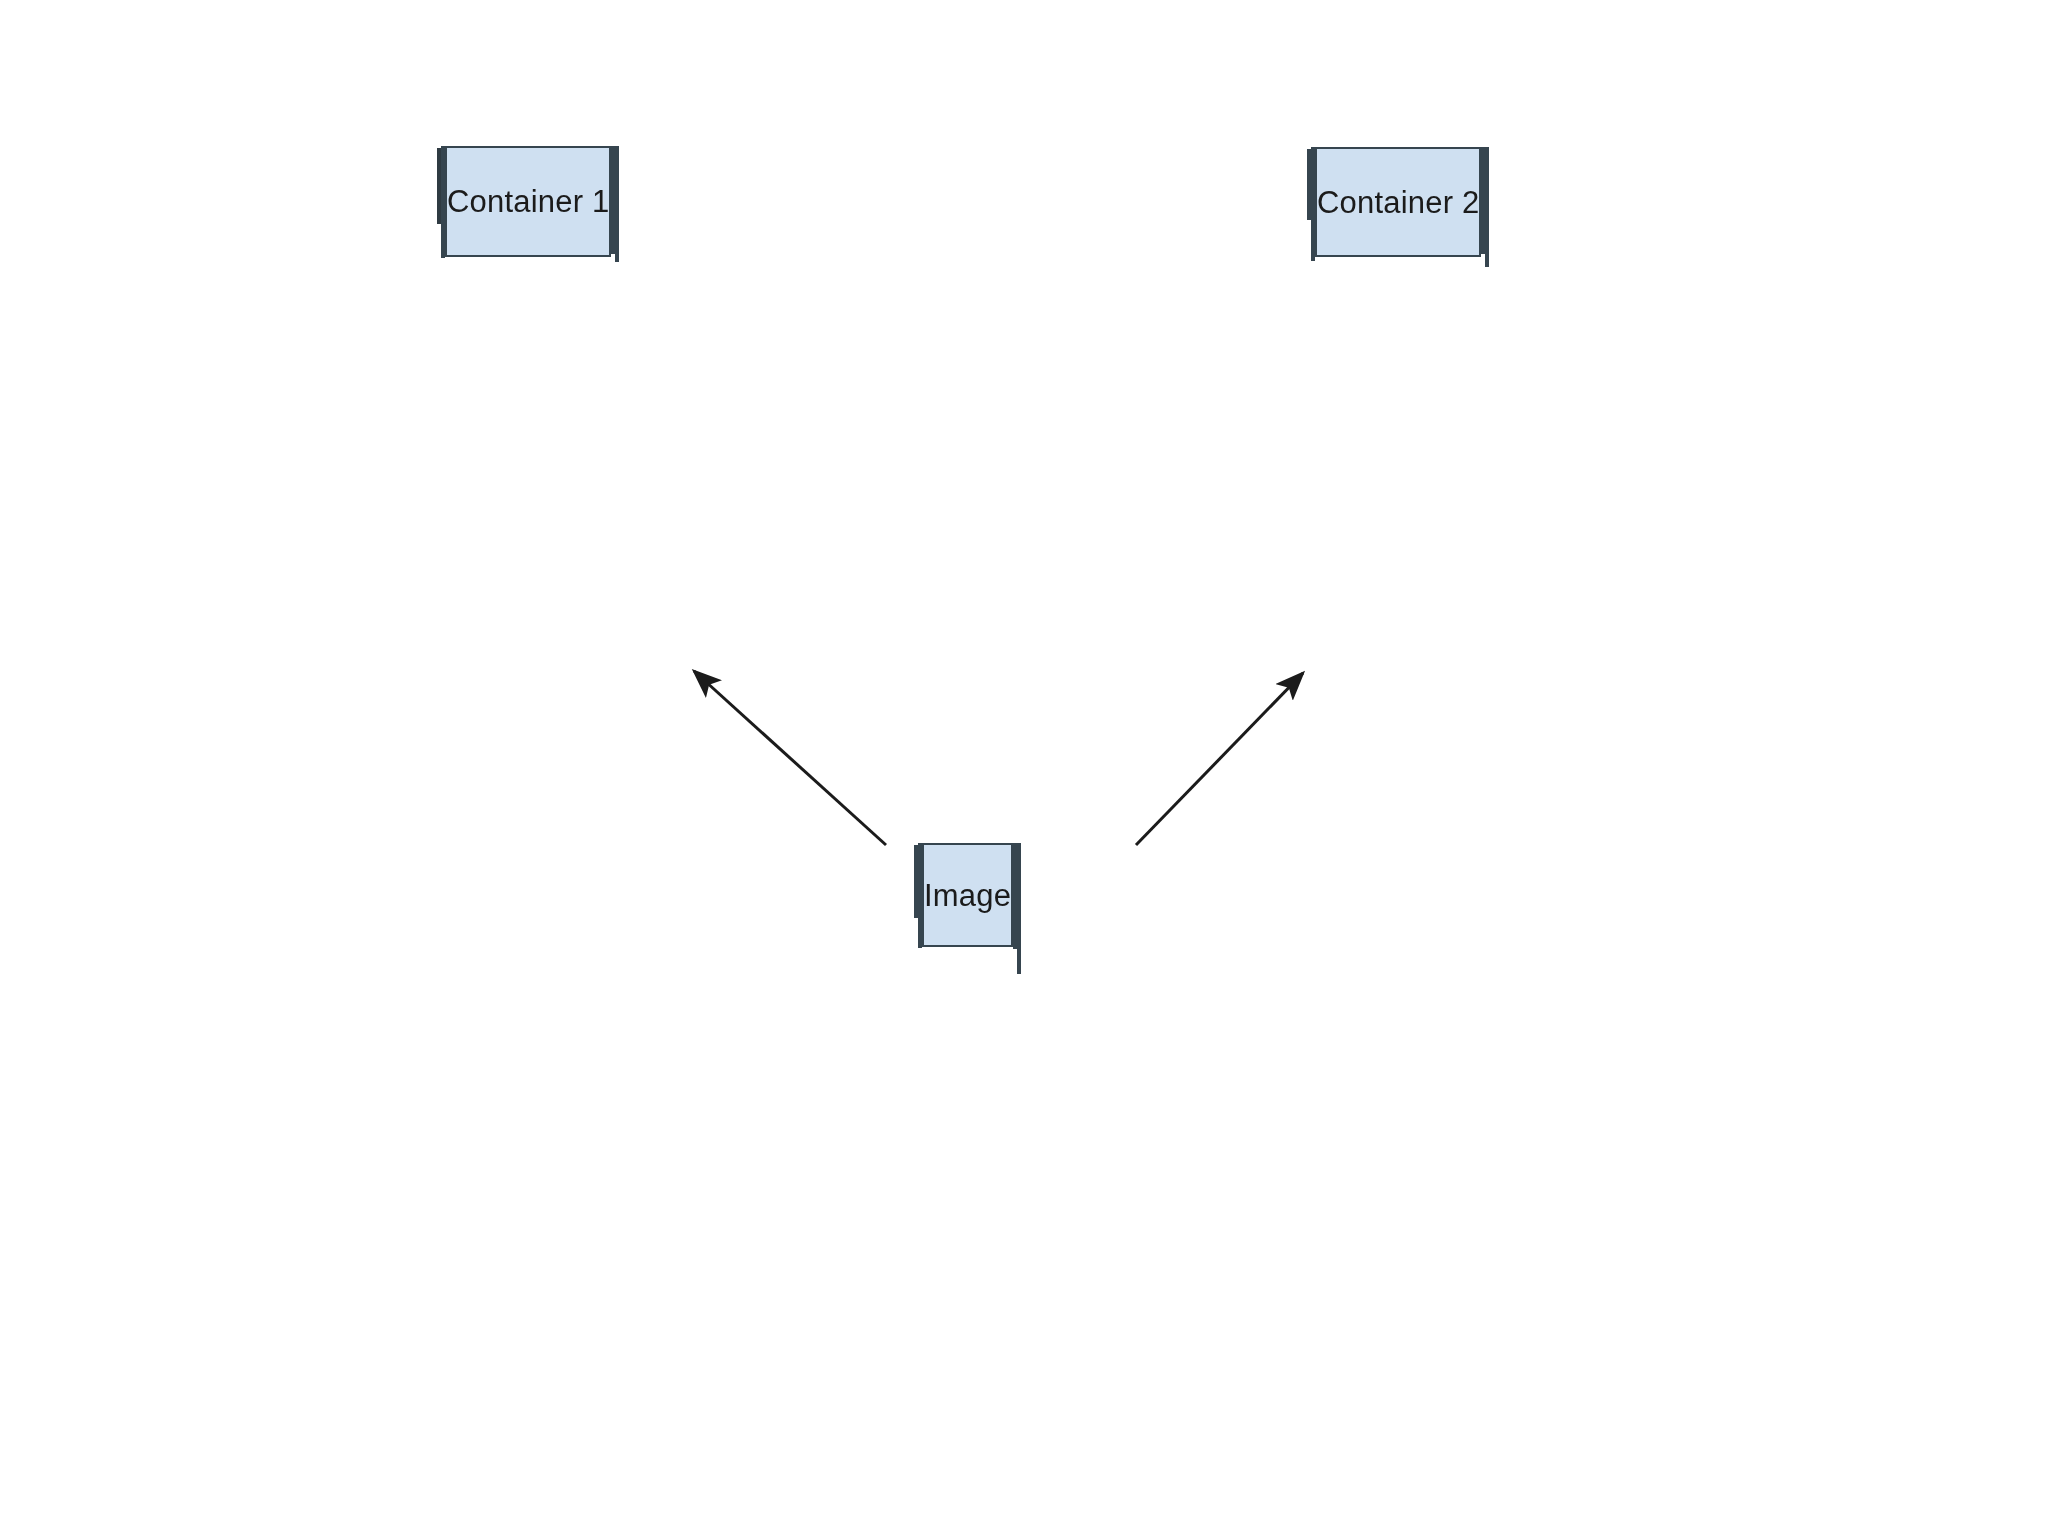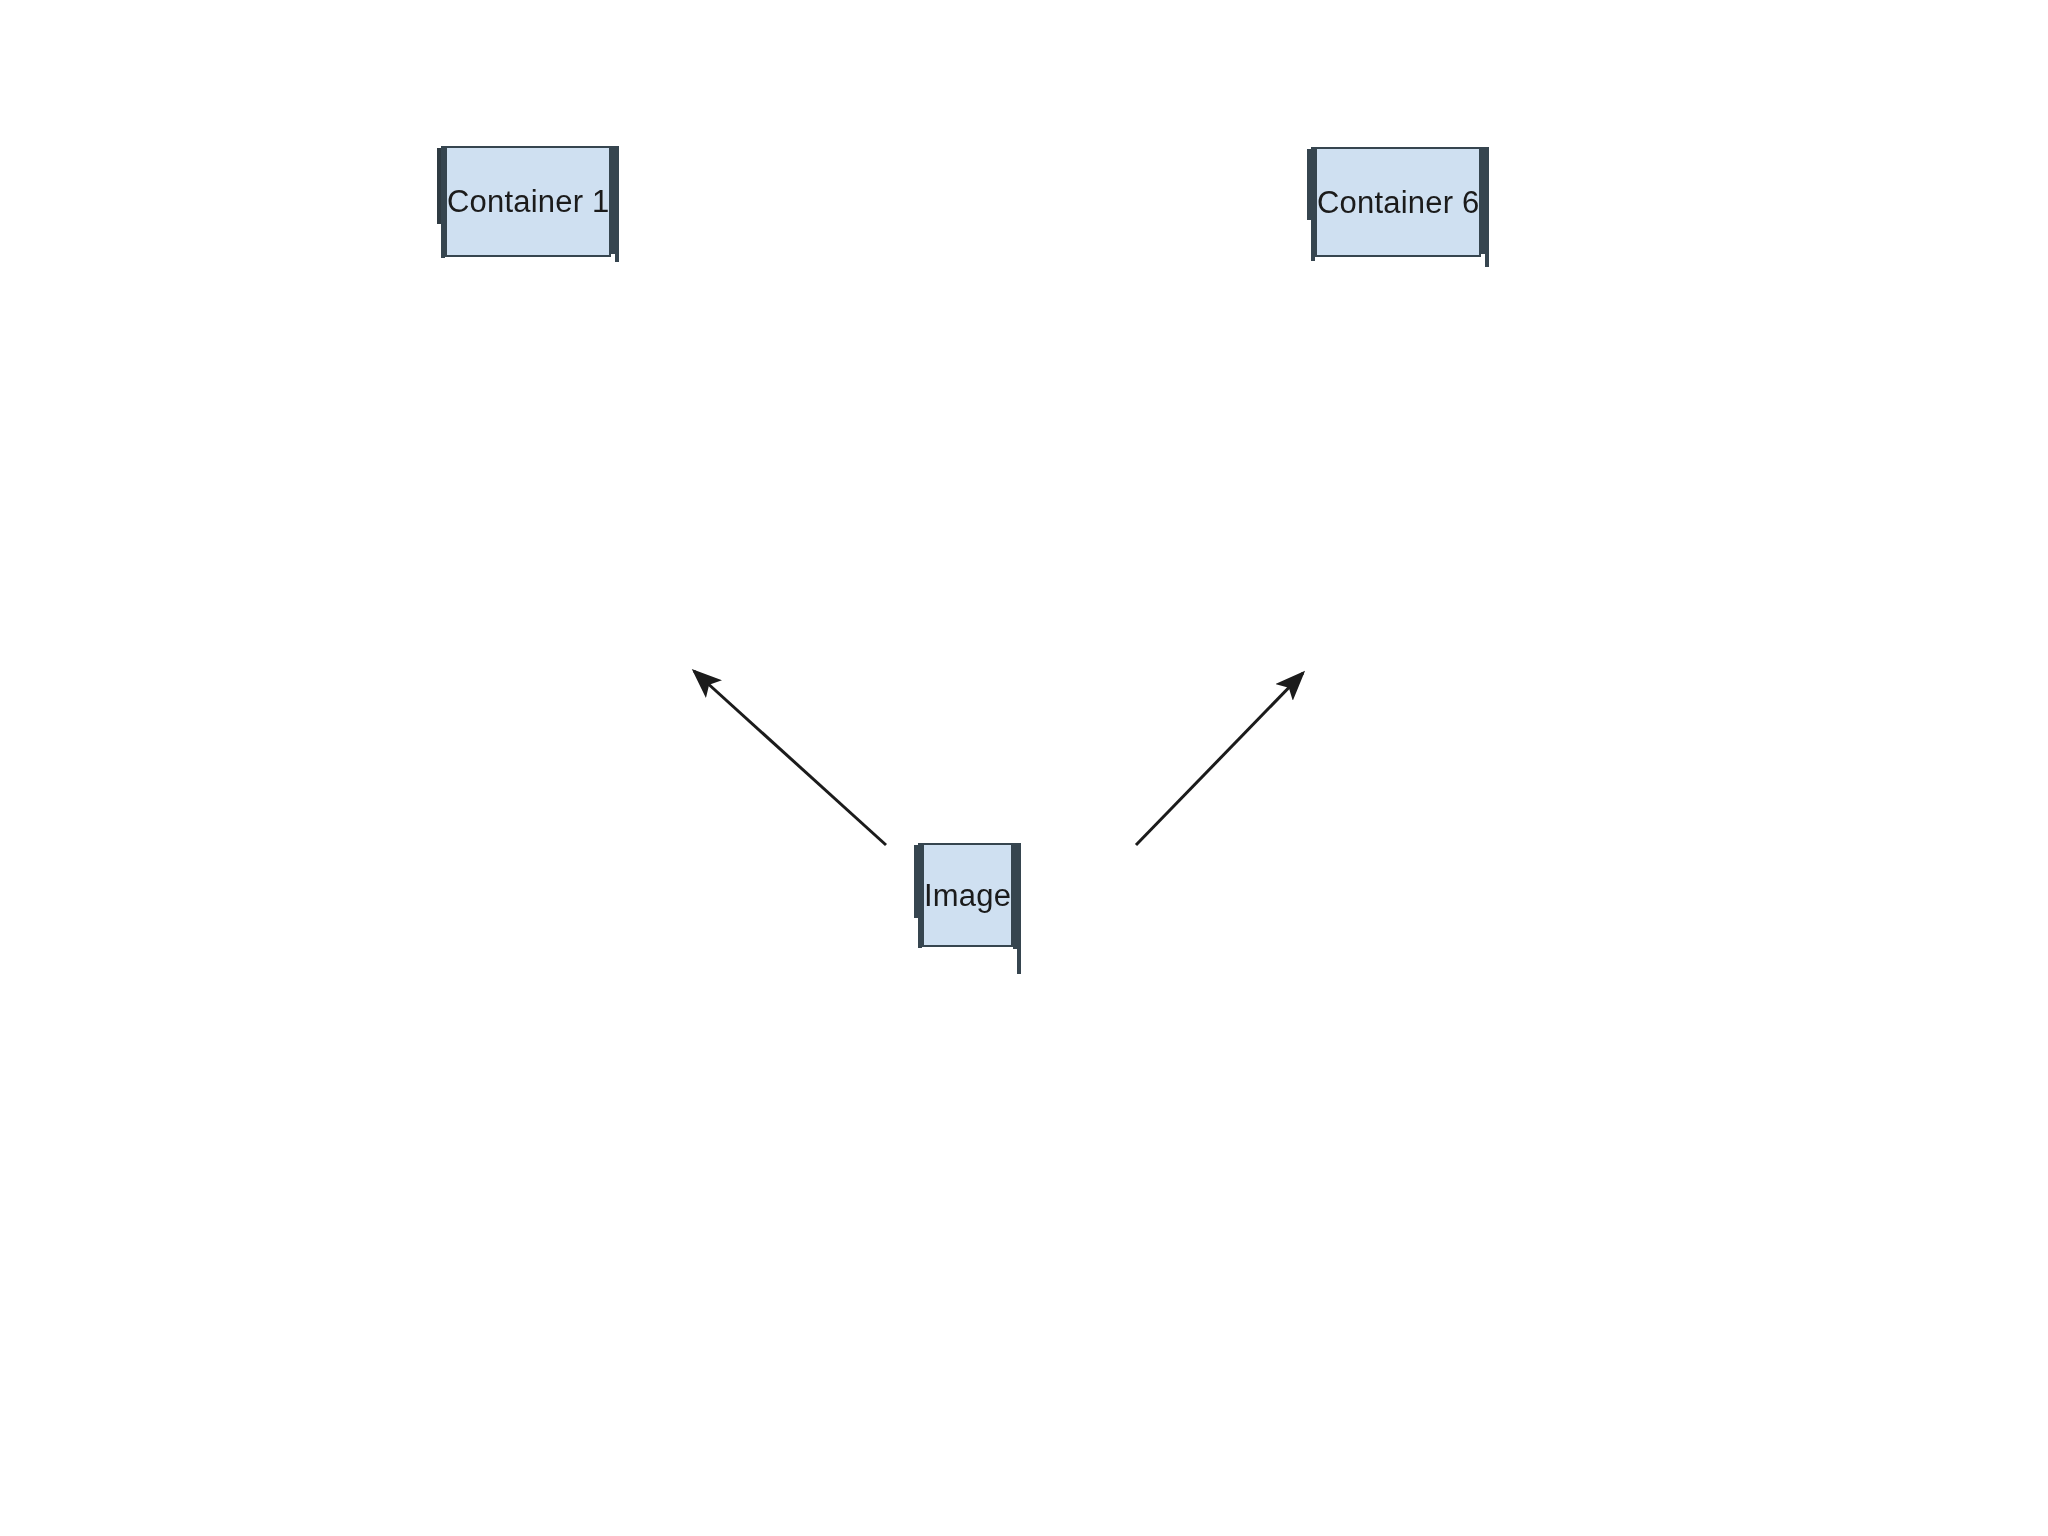--- a/index.html
+++ b/index.html
@@ -120,21 +120,21 @@
       <span class="layer-label">Container 1</span>
     </div>
     <div class="layer"></div>
     <div class="layer"></div>
   </div>
 
   <div class="stack" id="container-2">
     <div class="layer"></div>
     <div class="layer"></div>
     <div class="layer">
-      <span class="layer-label">Container 6</span>
+      <span class="layer-label">Container 2</span>
     </div>
     <div class="layer"></div>
     <div class="layer"></div>
   </div>
 
   <div class="stack" id="image-stack">
     <div class="layer"></div>
     <div class="layer"></div>
     <div class="layer">
       <span class="layer-label">Image</span>

